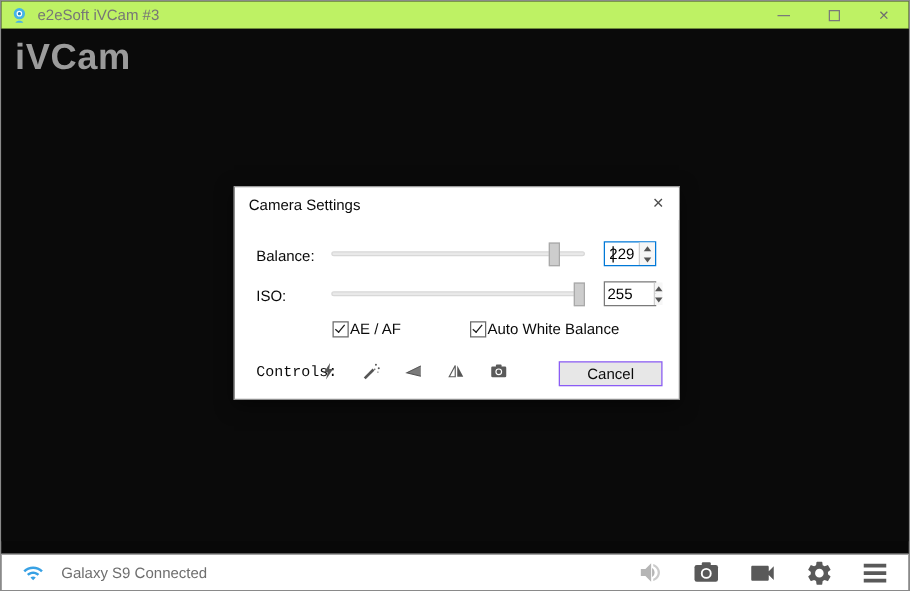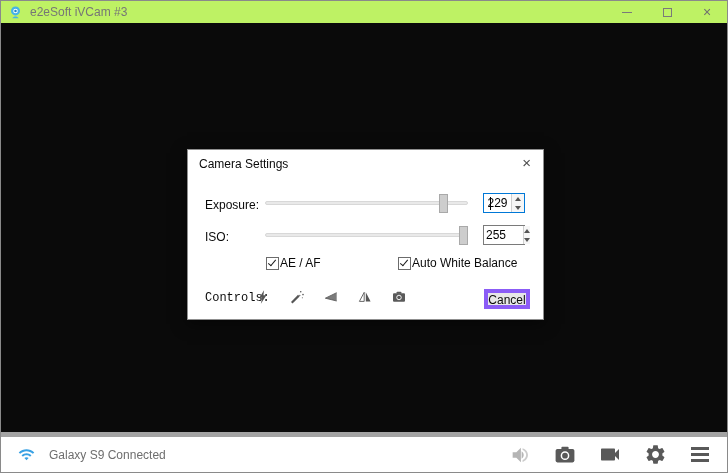--- a/index.html
+++ b/index.html
@@ -44,24 +44,24 @@
   .checkbox { position:absolute; display:flex; align-items:center; gap:1px; cursor:default; }
   .checkbox .box { width:13px; height:13px; background:#fff; border:1px solid #6b6b6b; position:relative; }
   .checkbox .mark { display:none; position:absolute; left:3px; top:0px; width:4px; height:8px; border-right:1.6px solid #1a1a1a; border-bottom:1.6px solid #1a1a1a; transform:rotate(40deg); }
   .checkbox.checked .mark { display:block; }
   .cb-label { font-size:12px; color:#0a0a0a; }
 
   .ctl-icons { position:absolute; left:66px; top:138px; display:flex; gap:17px; }
   .ctl-btn { width:17px; height:17px; display:flex; align-items:center; justify-content:center; cursor:default; }
   .ctl-btn svg { width:16px; height:16px; }
 
-  .cancel-btn { position:absolute; right:13px; top:139px; width:46px; height:20px; background:#e7e7e7; border:4px solid #8b5cf6; font-family:"Liberation Sans",sans-serif; font-size:12px; color:#0a0a0a;margin-left:40px; }
-
-  
-  .statusbar { position:absolute; left:0; right:0; bottom:0; height:40px; background:#ffffff; border-top:5px solid #a3a3a3; display:flex; align-items:center; }
+  .cancel-btn { position:absolute; right:13px; top:139px; width:83px; height:20px; background:#e7e7e7; border:1px solid #8b5cf6; font-family:"Liberation Sans",sans-serif; font-size:12px; color:#0a0a0a;margin-left:40px; }
+
+  
+  .statusbar { position:absolute; left:0; right:0; bottom:0; height:29px; background:#ffffff; border-top:1px solid #a3a3a3; display:flex; align-items:center; }
   .status-left { display:flex; align-items:center; gap:13px; margin-left:16px; }
   .status-text { font-size:12px; color:#6e6e6e; }
   .status-right { margin-left:auto; display:flex; align-items:center; gap:21px; margin-right:15px; }
   .sb-btn { width:24px; height:24px; display:flex; align-items:center; justify-content:center; cursor:default; }
   .menu-icon { display:flex; flex-direction:column; gap:3px; }
   .menu-icon span { display:block; width:18px; height:3px; background:#595959; }
 </style>
 </head>
 <body>
 
@@ -84,28 +84,29 @@
       <div class="win-btn">
           <span class="max-glyph"></span>
         </div>
       <div class="win-btn">
           <span class="close-glyph">×</span>
         </div>
     </div>
   </div>
 
   <div class="video-area">
+    <div class="watermark">iVCam</div>
 
     <div class="dialog">
       <div class="dialog-titlebar">
         <span class="dialog-title">Camera Settings</span>
         <span class="dialog-close">×</span>
       </div>
 
-      <span class="row-label" style="top:48px;">Exposure:</span>
+      <span class="row-label" style="top:48px;">Balance:</span>
       <div class="slider" style="top:44px;">
         <div class="track"></div>
         <div class="thumb" style="left: calc(89.8039% - 8.1px);"></div>
       </div>
       <div class="spinbox focused" style="top:43px;">
         <span class="caret"></span>
         <input class="spin-value" readonly="" value="229" style="">
         <div class="spinner">
           <div class="spin-up"></div>
           <div class="spin-down"></div>
@@ -124,21 +125,21 @@
           <div class="spin-down"></div>
         </div>
       </div>
 
       <label class="checkbox checked" style="left:78px; top:106px;">
         <span class="box">
             <span class="mark"></span>
           </span>
         <span class="cb-label">AE / AF</span>
       </label>
-      <label class="checkbox checked" style="left:210px; top:106px;">
+      <label class="checkbox checked" style="left:188px; top:106px;">
         <span class="box">
             <span class="mark"></span>
           </span>
         <span class="cb-label">Auto White Balance</span>
       </label>
 
       <span class="row-label" style="top:141px;font-family:Liberation Mono, monospace;">Controls:</span>
       <div class="ctl-icons">
         <div class="ctl-btn">
           <svg viewBox="0 0 24 24">

